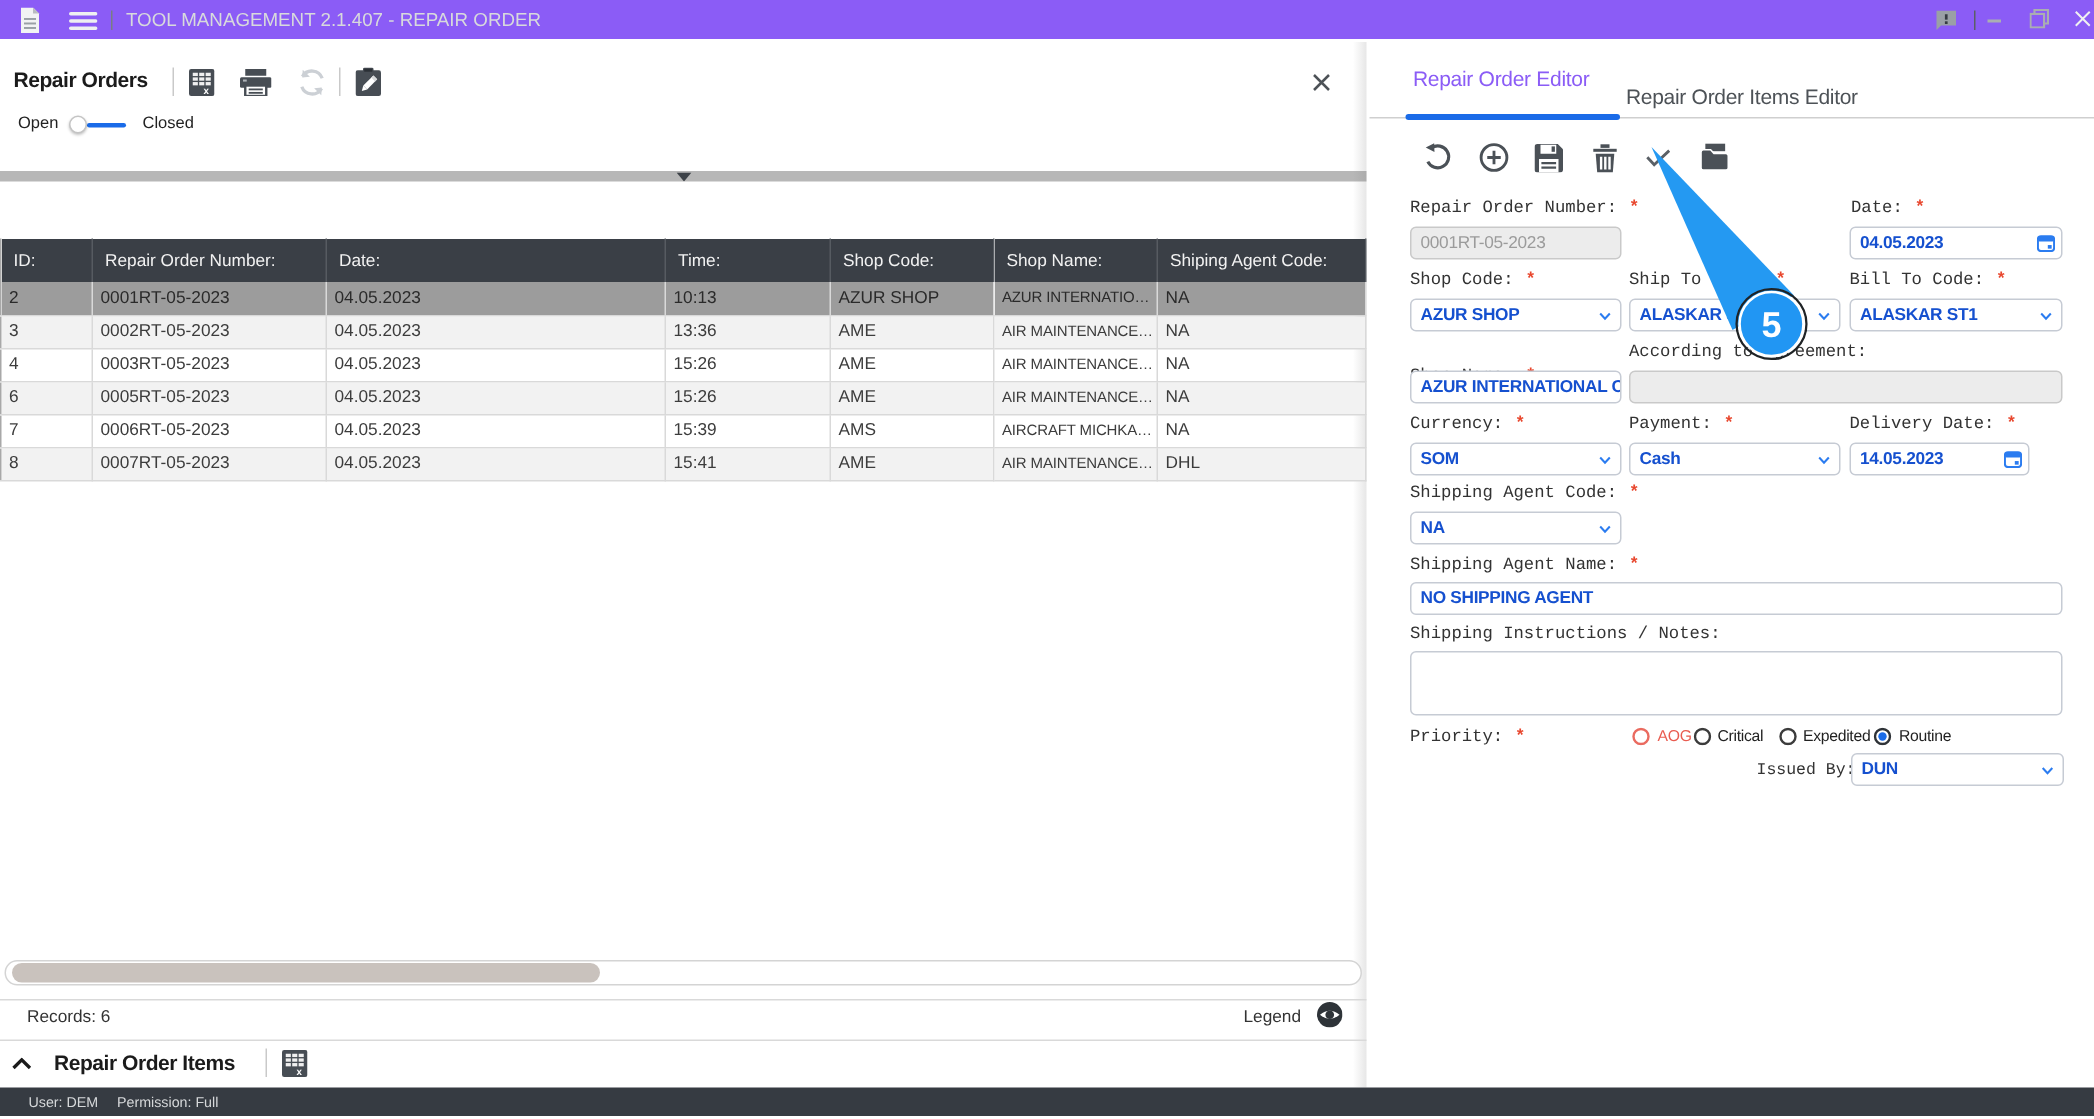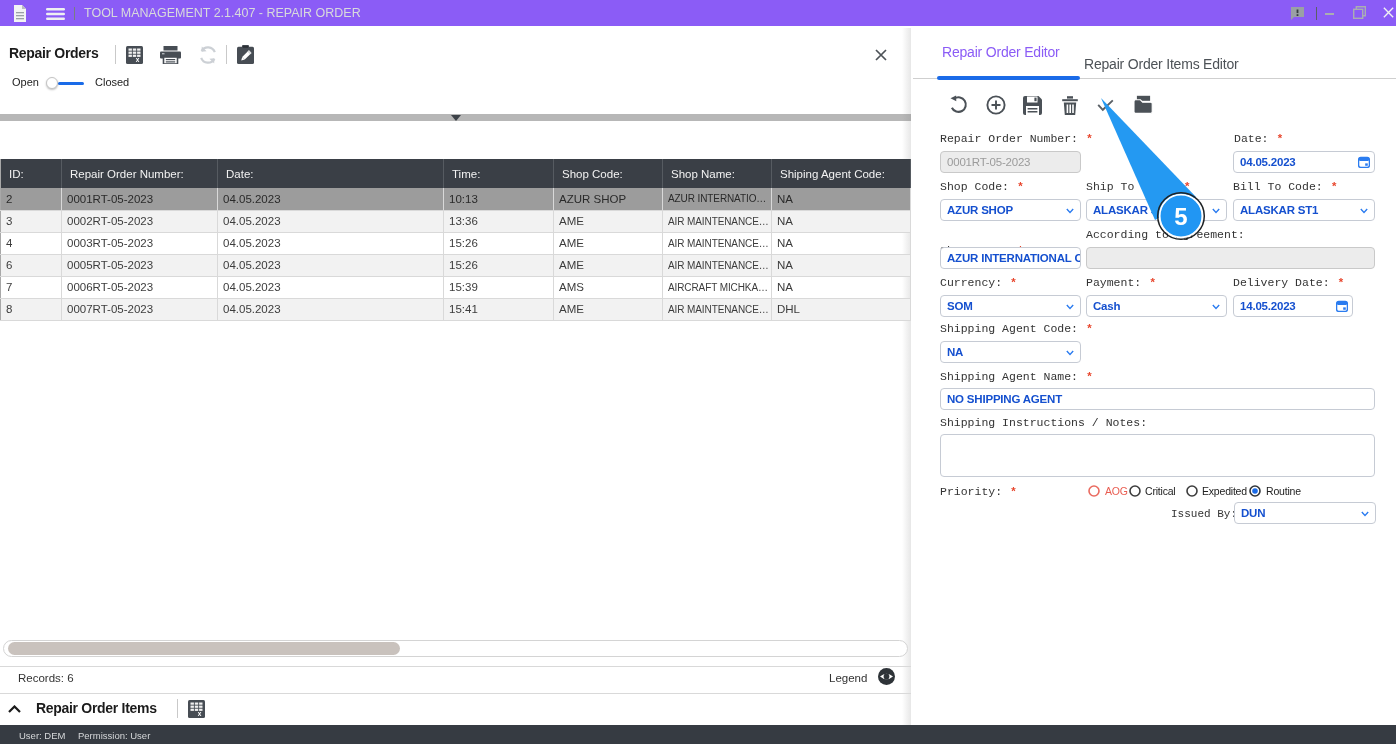--- a/index.html
+++ b/index.html
@@ -382,14 +382,14 @@
 
 <svg class="abs" style="left:1090px;top:90px" width="140" height="160" viewBox="0 0 140 160">
   <polygon points="11,8 65,130 106,107" fill="#2499f2"></polygon>
   <circle cx="91" cy="126" r="21.3" fill="#2196f3" stroke="#ffffff" stroke-width="1.7"></circle>
   <circle cx="91" cy="126" r="23.3" fill="none" stroke="#1f2326" stroke-width="1.5"></circle>
   <text x="91" y="134.5" font-size="24" font-weight="bold" fill="#fff" text-anchor="middle" font-family="Liberation Sans">5</text>
 </svg>
 
 <div id="statusbar">
   <span style="left:19px">User: DEM</span>
-  <span style="left:78px">Permission: User</span>
+  <span style="left:78px">Permission: Full</span>
 </div>
 
 </body></html>

